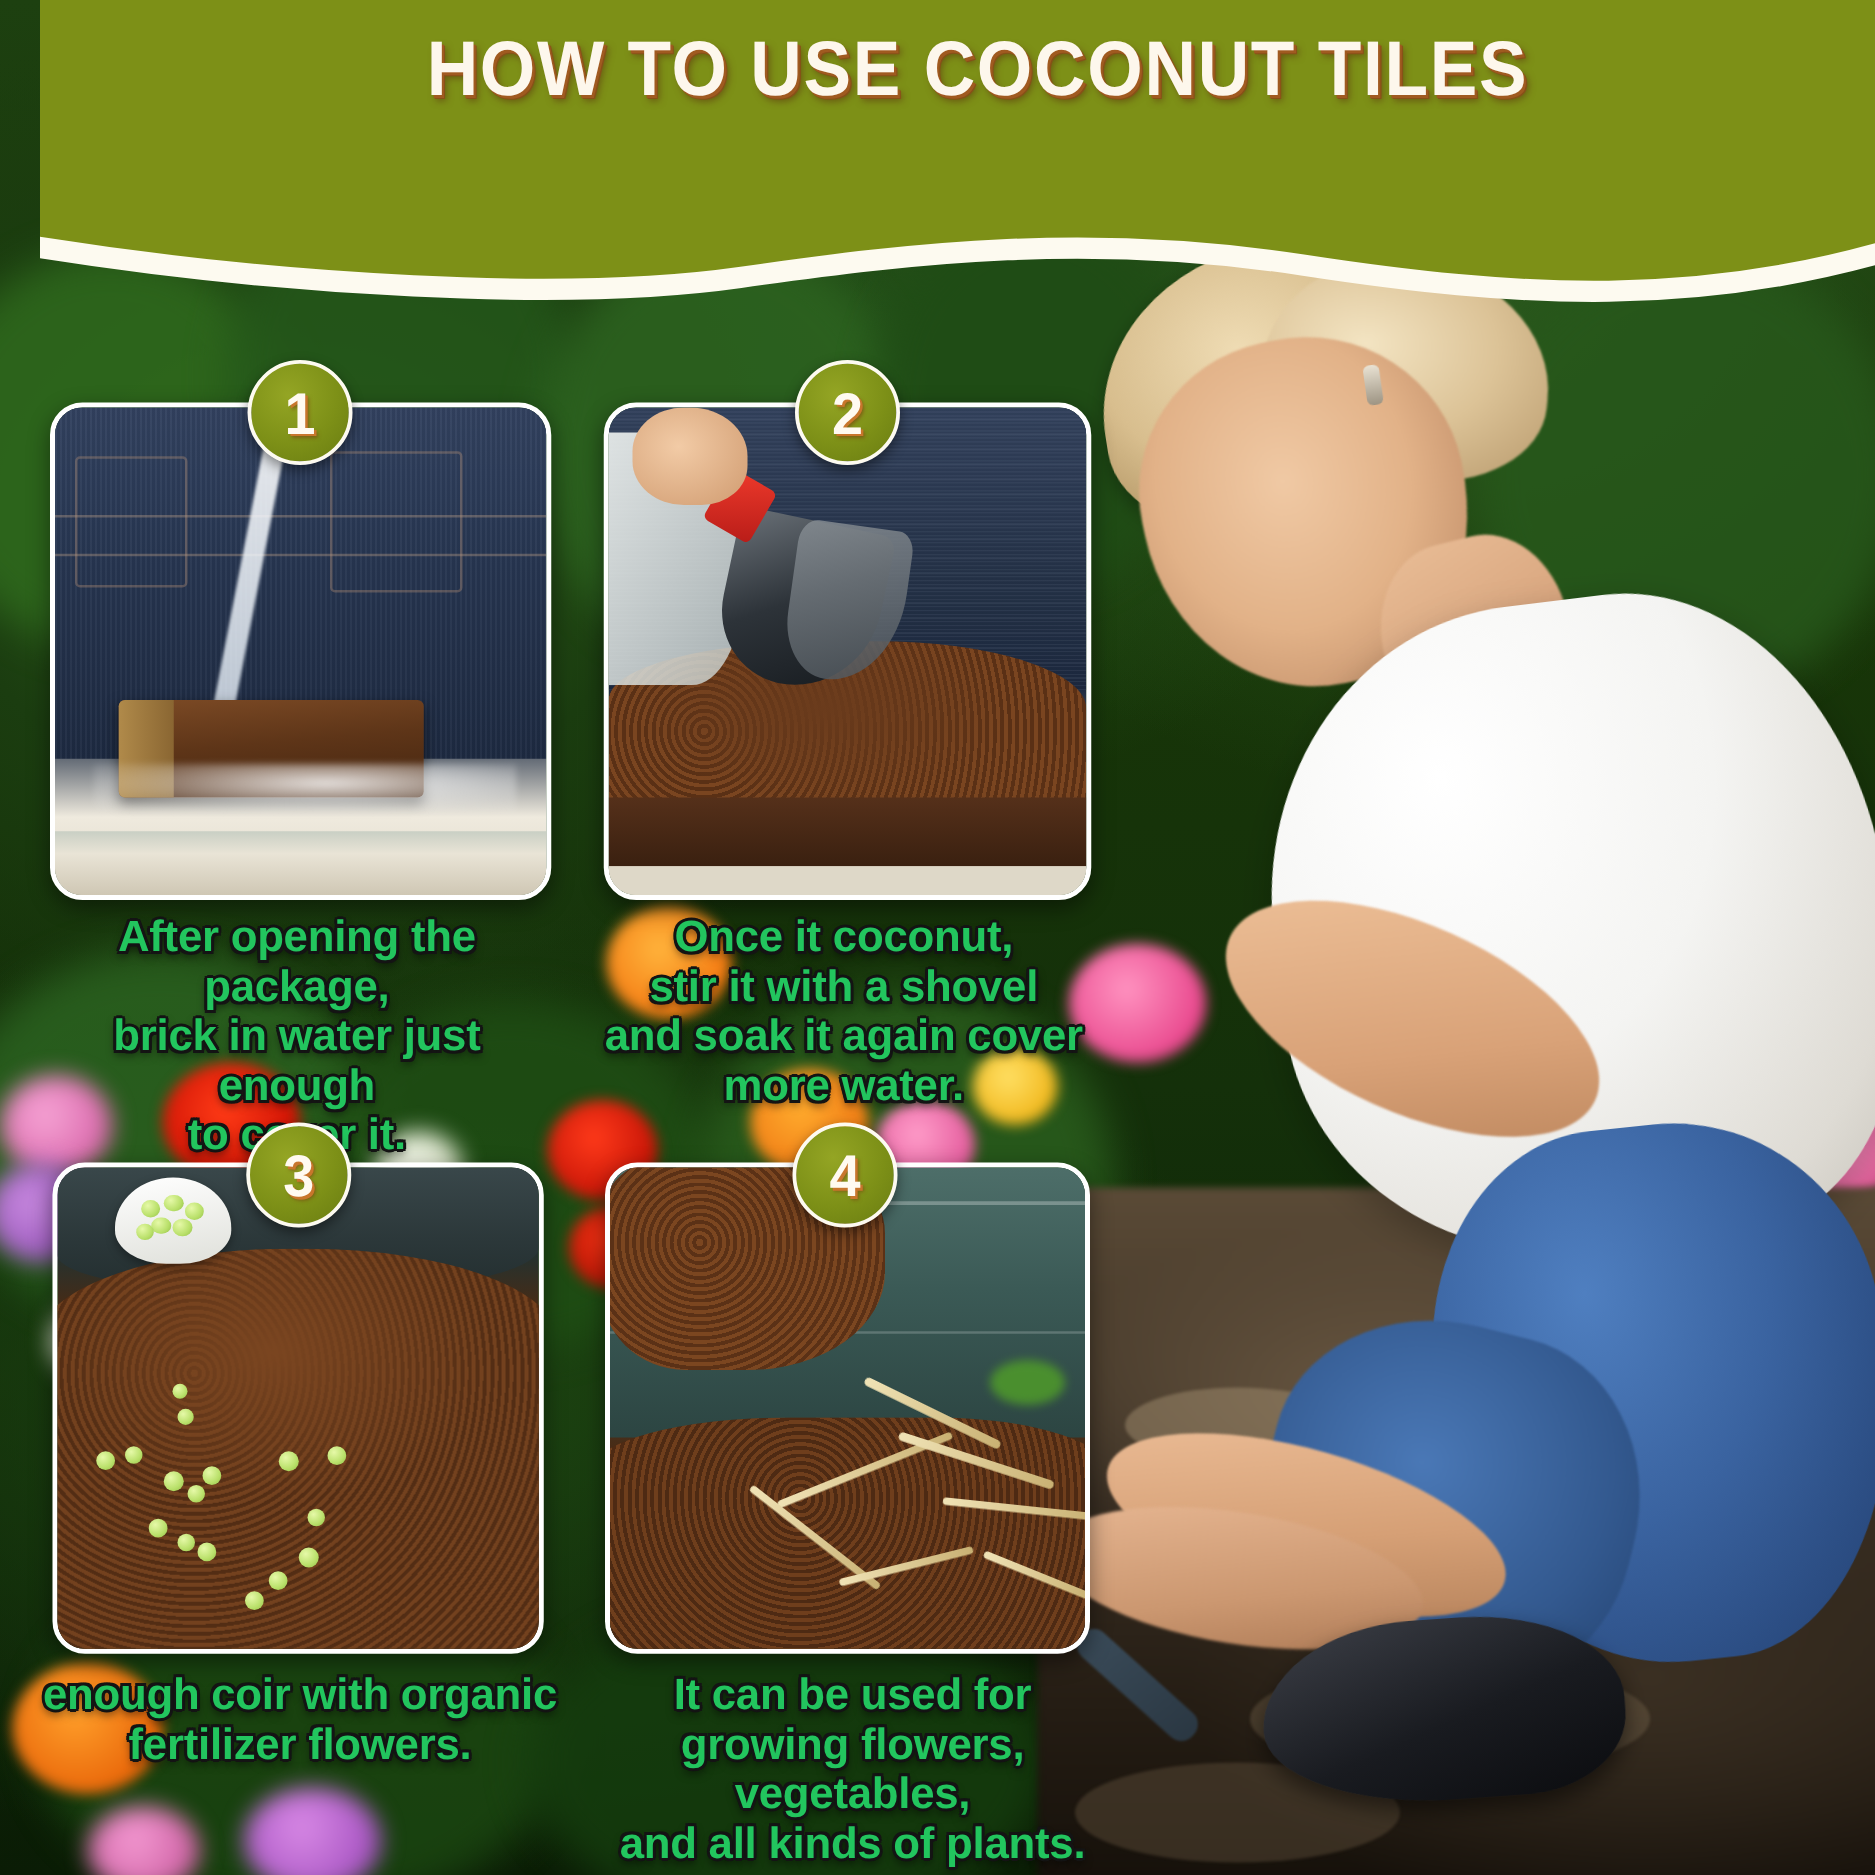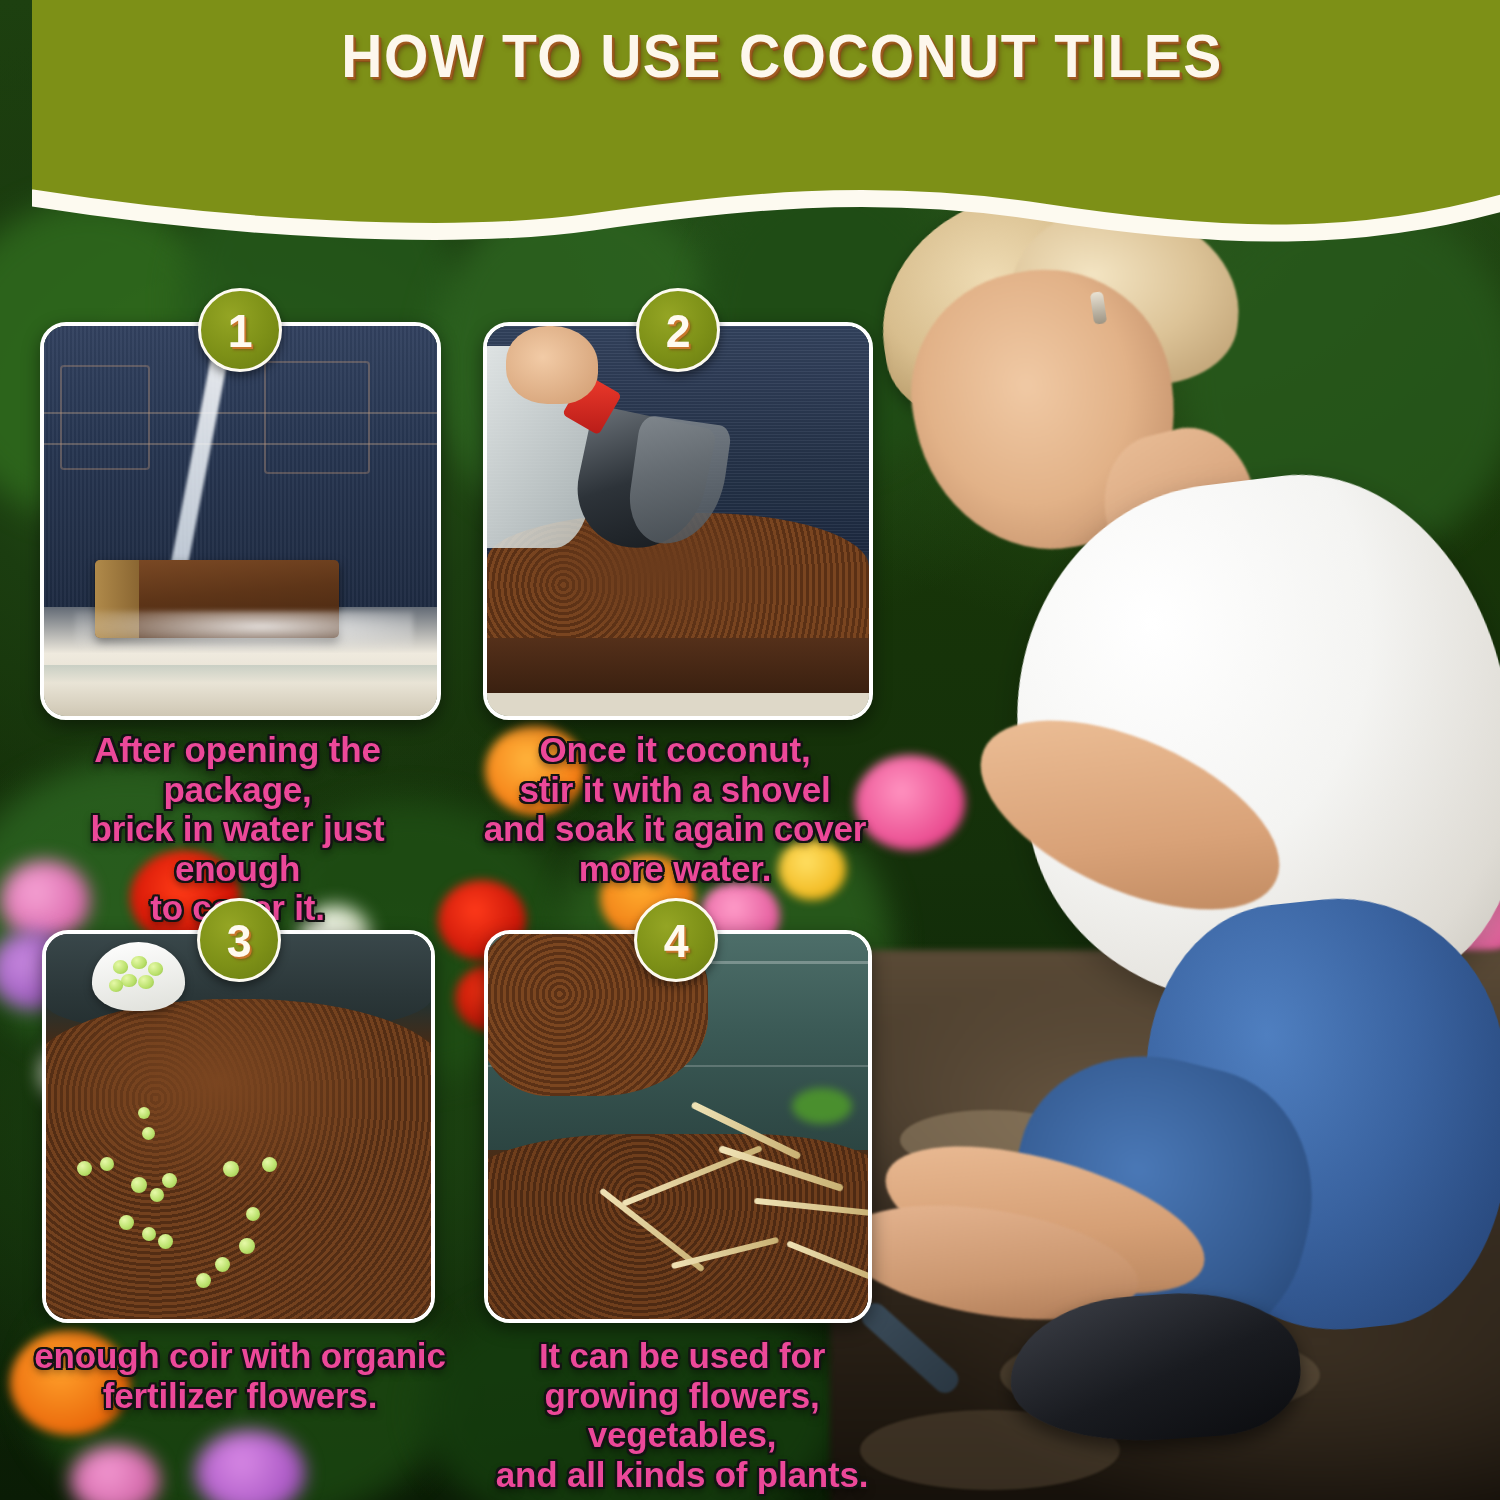--- a/index.html
+++ b/index.html
@@ -297,21 +297,21 @@
   }
   .badge span{
     color:#fffaf0;font-size:47px;font-weight:bold;line-height:1;
     transform:scaleX(.95);
     text-shadow:2px 2px 0 #c8762c,3px 3px 3px rgba(120,64,16,.6);
   }
 
   
   .cap{
     position:absolute;text-align:center;
-    color:#ec4899;
+    color:#22c55e;
     font-size:35px;line-height:1.13;font-weight:bold;
     letter-spacing:-.2px;
     text-shadow:
       -2px -2px 0 #141414, 2px -2px 0 #141414,
       -2px  2px 0 #141414, 2px  2px 0 #141414,
        0   -2.4px 0 #141414, 0 2.4px 0 #141414,
       -2.4px 0 0 #141414, 2.4px 0 0 #141414,
        0 4px 8px rgba(0,0,0,.7);
     z-index:5;
   }

